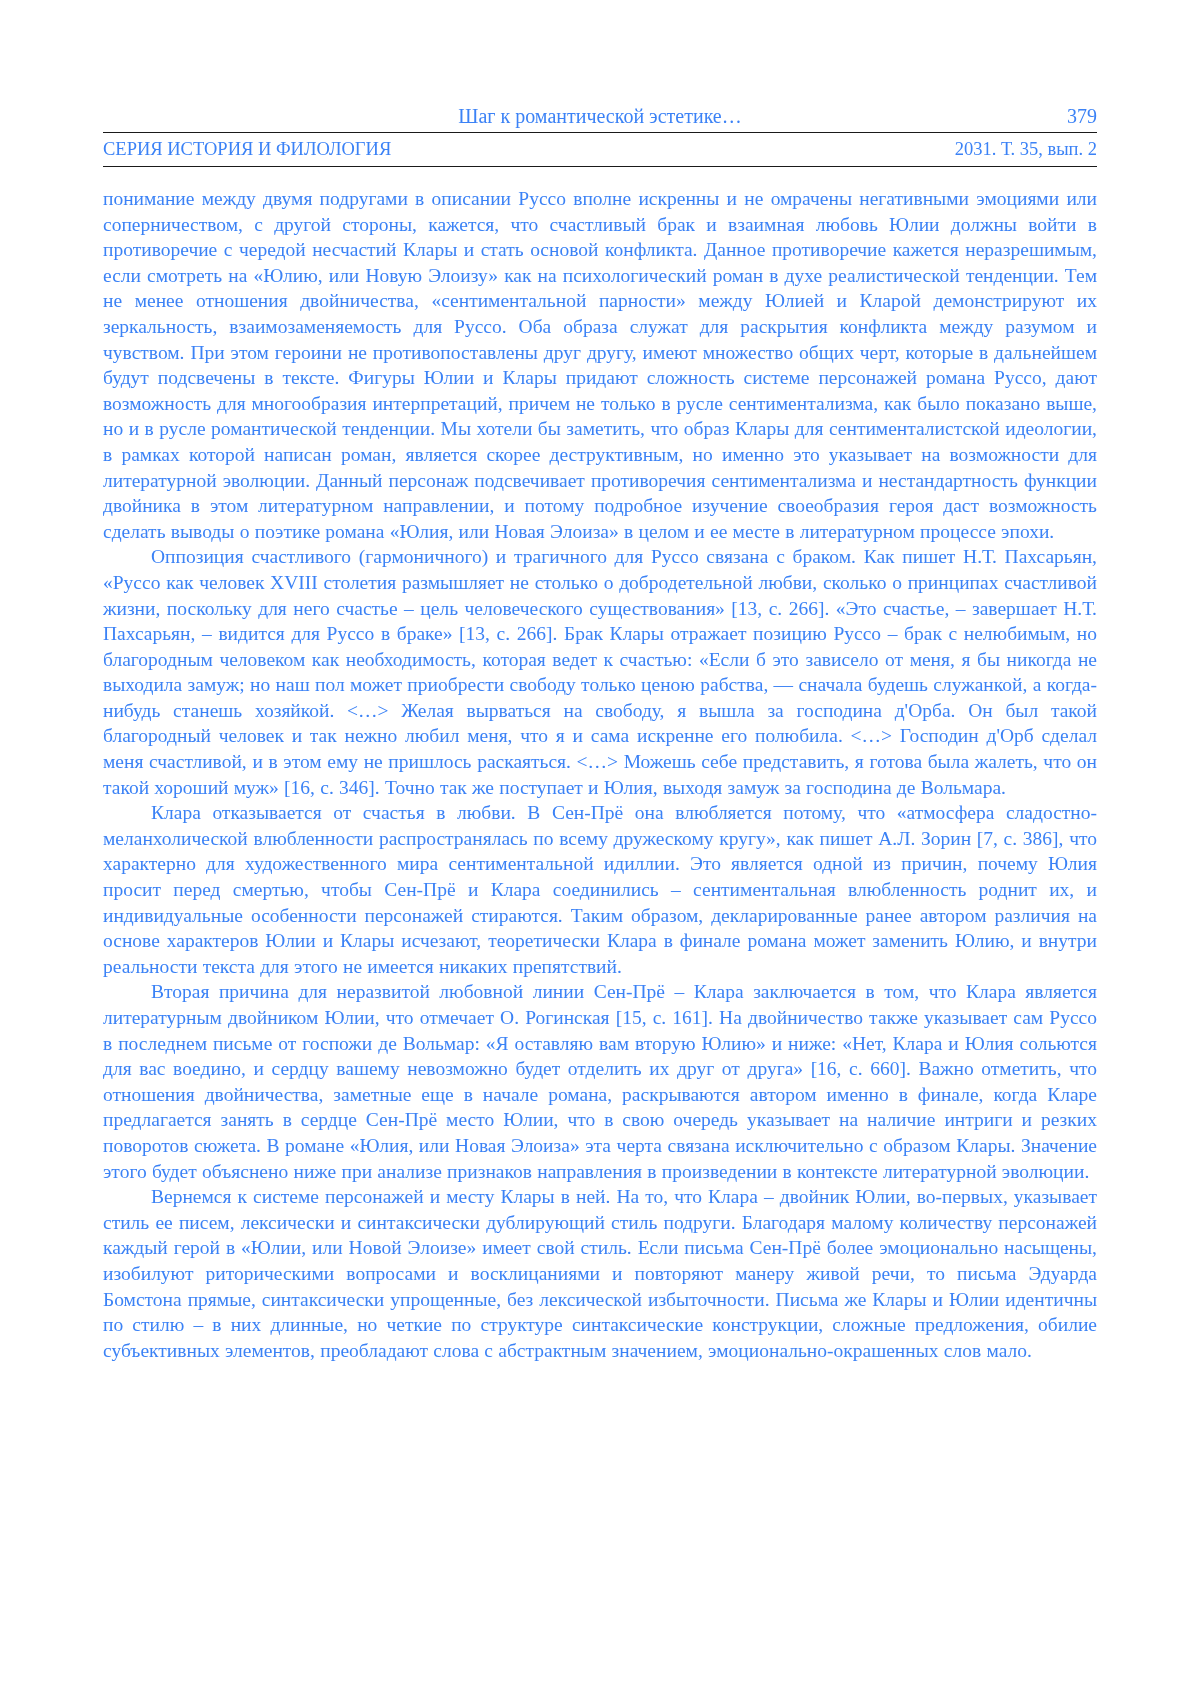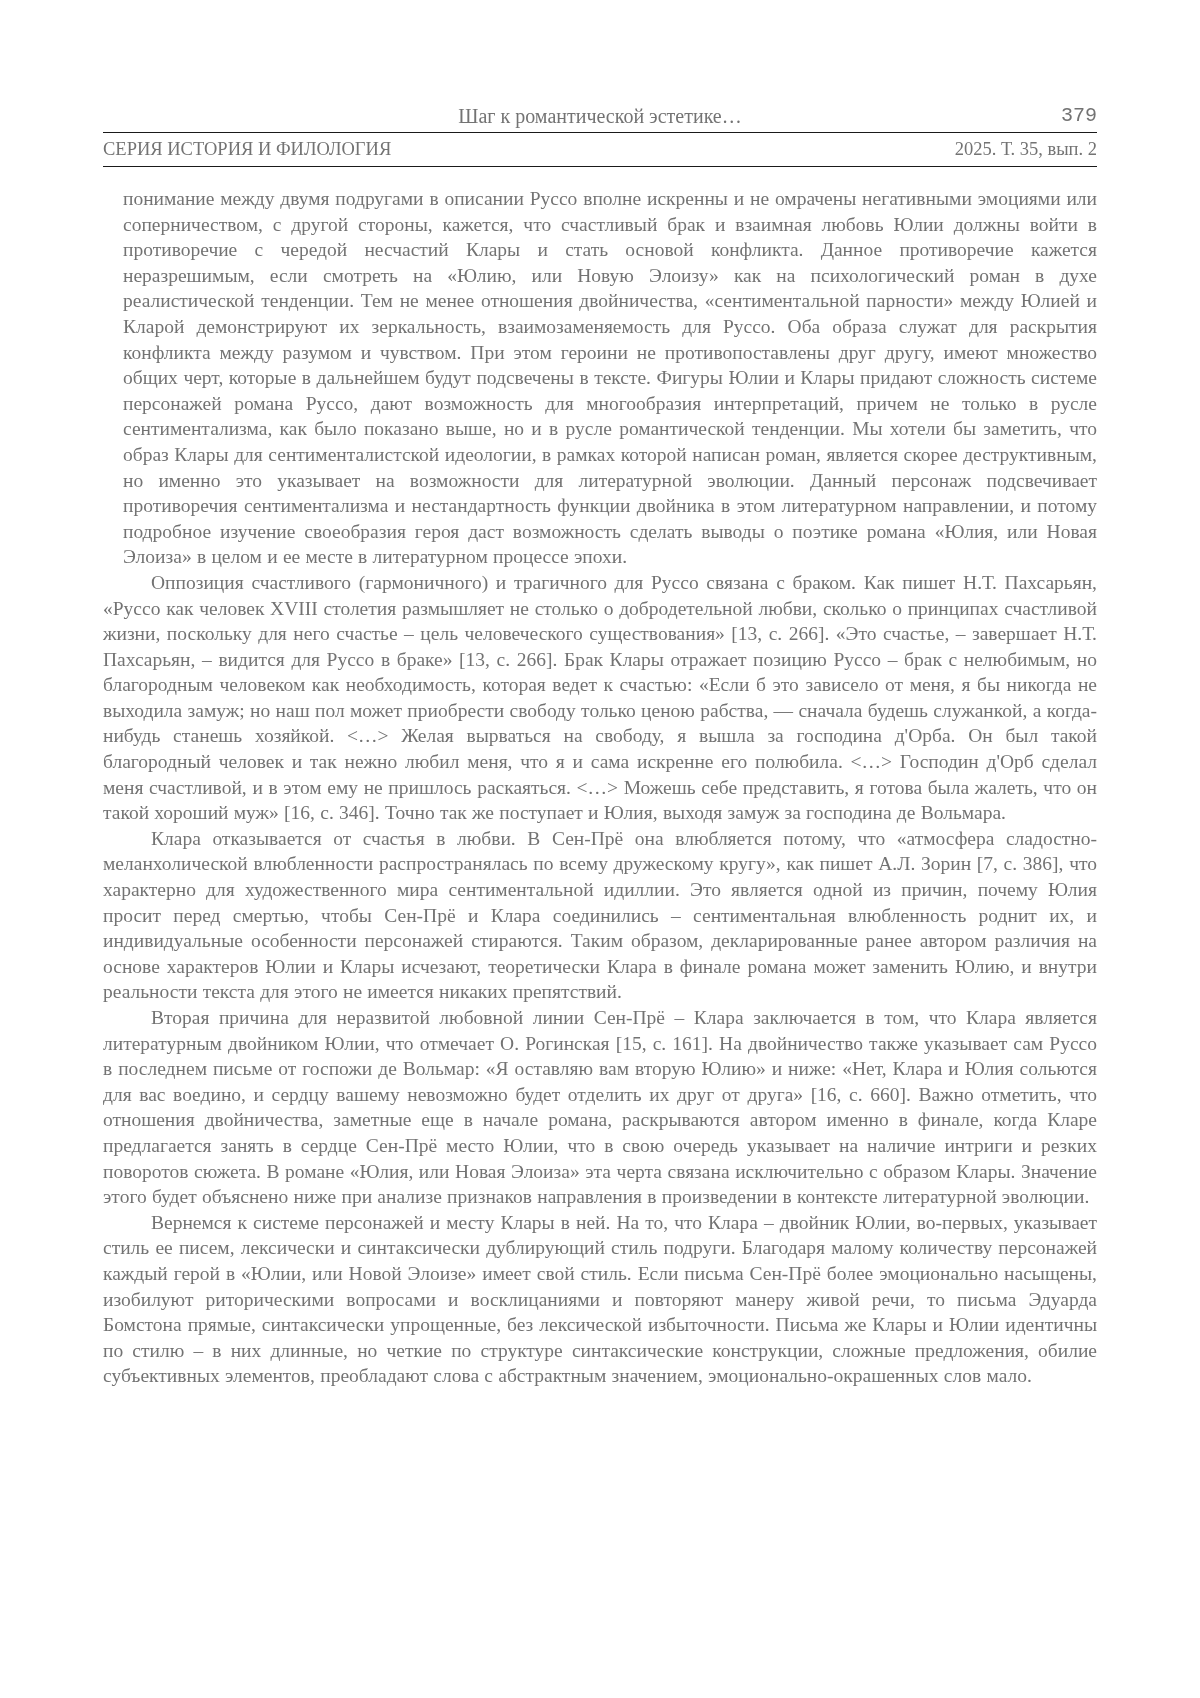--- a/index.html
+++ b/index.html
@@ -5,39 +5,38 @@
   html, body {
     margin: 0;
     padding: 0;
     background: #ffffff;
   }
   .page {
     position: relative;
     width: 1200px;
     height: 1658px;
     background: #ffffff;
-    color: #737373;
+    color: #3b82f6;
     font-family: "Liberation Serif", "DejaVu Serif", serif;
     box-sizing: border-box;
     padding: 104px 103px 0 103px;
     overflow: hidden;
   }
   .runhead {
     position: relative;
     text-align: center;
     font-size: 20px;
     line-height: 24px;
     padding-bottom: 4px;
     border-bottom: 1.5px solid #1a1a1a;
   }
   .runhead .pagenum {
     position: absolute;
     right: 0;
     top: 0;
-    font-family: Liberation Mono, monospace;
   }
   .seriesline {
     display: flex;
     justify-content: space-between;
     align-items: baseline;
     font-size: 18.5px;
     line-height: 23px;
     padding: 5px 0 5px 0;
     border-bottom: 1.5px solid #1a1a1a;
     gap: 33px;
@@ -50,36 +49,35 @@
     hyphens: auto;
     -webkit-hyphens: auto;
     word-spacing: 0.4px;
   }
   .body-text p {
     margin: 0;
     text-indent: 48px;
   }
   .body-text p.noindent {
     text-indent: 0;
-    margin-left: 20px;
   }
 </style>
 </head>
 <body>
 
 <div class="page">
 
   <div>
     <div class="runhead">
       <span>Шаг к романтической эстетике…</span>
       <span class="pagenum">379</span>
     </div>
     <div class="seriesline">
       <span>СЕРИЯ ИСТОРИЯ И ФИЛОЛОГИЯ</span>
-      <span>2025. Т. 35, вып. 2</span>
+      <span>2031. Т. 35, вып. 2</span>
     </div>
   </div>
 
   <div class="body-text">
     <p class="noindent">понимание между двумя подругами в описании Руссо вполне искренны и не омрачены негативными эмоциями или соперничеством, с другой стороны, кажется, что счастливый брак и взаимная любовь Юлии должны войти в противоречие с чередой несчастий Клары и стать основой конфликта. Данное противоречие кажется неразрешимым, если смотреть на «Юлию, или Новую Элоизу» как на психологический роман в духе реалистической тенденции. Тем не менее отношения двойничества, «сентиментальной парности» между Юлией и Кларой демонстрируют их зеркальность, взаимозаменяемость для Руссо. Оба образа служат для раскрытия конфликта между разумом и чувством. При этом героини не противопоставлены друг другу, имеют множество общих черт, которые в дальнейшем будут подсвечены в тексте. Фигуры Юлии и Клары придают сложность системе персонажей романа Руссо, дают возможность для многообразия интерпретаций, причем не только в русле сентиментализма, как было показано выше, но и в русле романтической тенденции. Мы хотели бы заметить, что образ Клары для сентименталистской идеологии, в рамках которой написан роман, является скорее деструктивным, но именно это указывает на возможности для литературной эволюции. Данный персонаж подсвечивает противоречия сентиментализма и нестандартность функции двойника в этом литературном направлении, и потому подробное изучение своеобразия героя даст возможность сделать выводы о поэтике романа «Юлия, или Новая Элоиза» в целом и ее месте в литературном процессе эпохи.</p>
     <p>Оппозиция счастливого (гармоничного) и трагичного для Руссо связана с браком. Как пишет Н.Т. Пахсарьян, «Руссо как человек XVIII столетия размышляет не столько о добродетельной любви, сколько о принципах счастливой жизни, поскольку для него счастье – цель человеческого существования» [13, с. 266]. «Это счастье, – завершает Н.Т. Пахсарьян, – видится для Руссо в браке» [13, с. 266]. Брак Клары отражает позицию Руссо – брак с нелюбимым, но благородным человеком как необходимость, которая ведет к счастью: «Если б это зависело от меня, я бы никогда не выходила замуж; но наш пол может приобрести свободу только ценою рабства, — сначала будешь служанкой, а когда-нибудь станешь хозяйкой. &lt;…&gt; Желая вырваться на свободу, я вышла за господина д'Орба. Он был такой благородный человек и так нежно любил меня, что я и сама искренне его полюбила. &lt;…&gt; Господин д'Орб сделал меня счастливой, и в этом ему не пришлось раскаяться. &lt;…&gt; Можешь себе представить, я готова была жалеть, что он такой хороший муж» [16, с. 346]. Точно так же поступает и Юлия, выходя замуж за господина де Вольмара.</p>
     <p>Клара отказывается от счастья в любви. В Сен-Прё она влюбляется потому, что «атмосфера сладостно-меланхолической влюбленности распространялась по всему дружескому кругу», как пишет А.Л. Зорин [7, с. 386], что характерно для художественного мира сентиментальной идиллии. Это является одной из причин, почему Юлия просит перед смертью, чтобы Сен-Прё и Клара соединились – сентиментальная влюбленность роднит их, и индивидуальные особенности персонажей стираются. Таким образом, декларированные ранее автором различия на основе характеров Юлии и Клары исчезают, теоретически Клара в финале романа может заменить Юлию, и внутри реальности текста для этого не имеется никаких препятствий.</p>
     <p>Вторая причина для неразвитой любовной линии Сен-Прё – Клара заключается в том, что Клара является литературным двойником Юлии, что отмечает О. Рогинская [15, с. 161]. На двойничество также указывает сам Руссо в последнем письме от госпожи де Вольмар: «Я оставляю вам вторую Юлию» и ниже: «Нет, Клара и Юлия сольются для вас воедино, и сердцу вашему невозможно будет отделить их друг от друга» [16, с. 660]. Важно отметить, что отношения двойничества, заметные еще в начале романа, раскрываются автором именно в финале, когда Кларе предлагается занять в сердце Сен-Прё место Юлии, что в свою очередь указывает на наличие интриги и резких поворотов сюжета. В романе «Юлия, или Новая Элоиза» эта черта связана исключительно с образом Клары. Значение этого будет объяснено ниже при анализе признаков направления в произведении в контексте литературной эволюции.</p>
     <p>Вернемся к системе персонажей и месту Клары в ней. На то, что Клара – двойник Юлии, во-первых, указывает стиль ее писем, лексически и синтаксически дублирующий стиль подруги. Благодаря малому количеству персонажей каждый герой в «Юлии, или Новой Элоизе» имеет свой стиль. Если письма Сен-Прё более эмоционально насыщены, изобилуют риторическими вопросами и восклицаниями и повторяют манеру живой речи, то письма Эдуарда Бомстона прямые, синтаксически упрощенные, без лексической избыточности. Письма же Клары и Юлии идентичны по стилю – в них длинные, но четкие по структуре синтаксические конструкции, сложные предложения, обилие субъективных элементов, преобладают слова с абстрактным значением, эмоционально-окрашенных слов мало.</p>
   </div>

